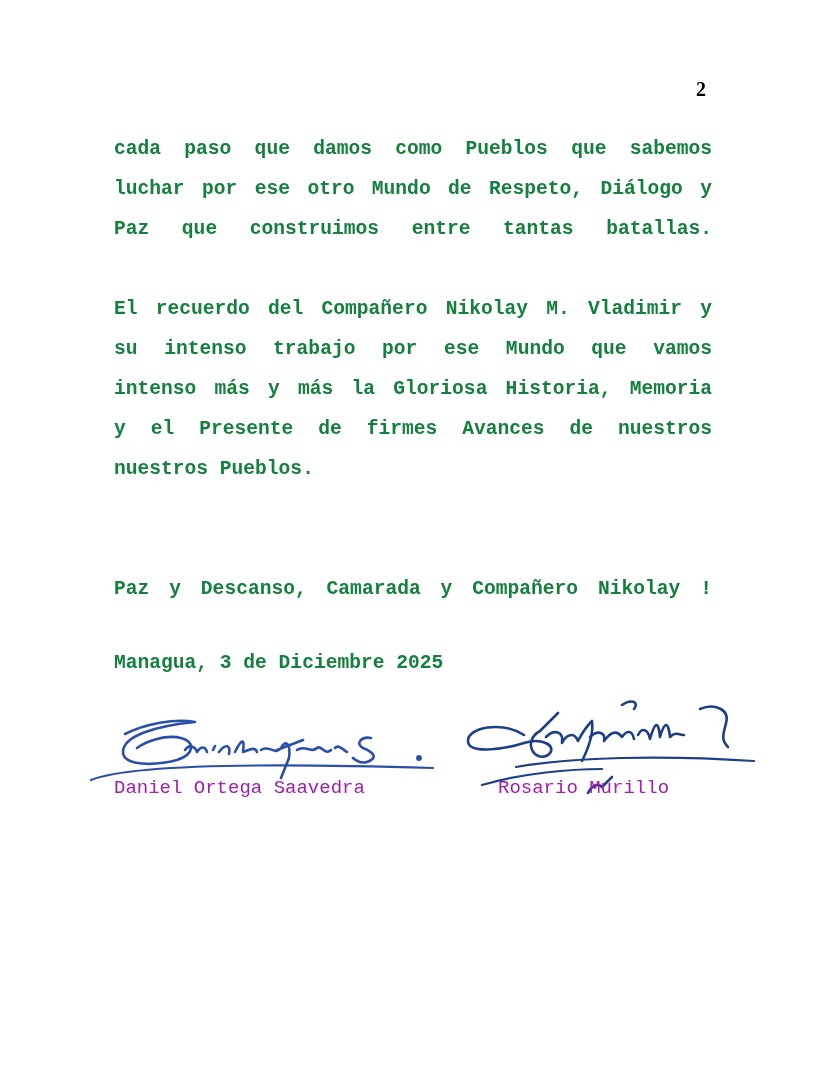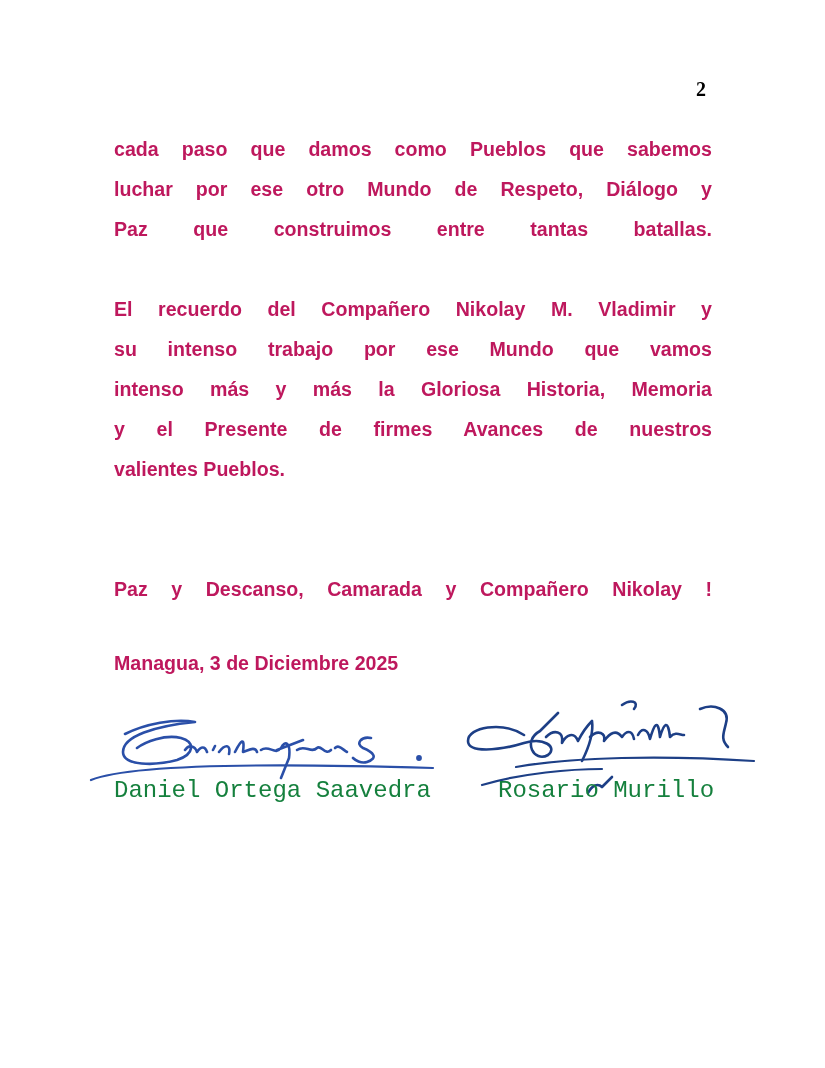--- a/index.html
+++ b/index.html
@@ -31,36 +31,36 @@
     }
     .para {
       position: absolute;
       left: 114px;
       width: 598px;
     }
     .line {
       height: 40px;
       line-height: 40px;
       white-space: nowrap;
-      font-family: Liberation Sans, sans-serif;
+      font-family: Liberation Mono, monospace;
       font-weight: bold;
       font-size: 19.6px;
-      color: #be185d;
+      color: #15803d;
       text-align: justify;
       text-align-last: justify;
     }
     .line.last {
       text-align-last: left;
     }
     .signame {
       position: absolute;
       top: 777px;
       font-family: "Liberation Mono", monospace;
-      font-size: 24px;
-      color: #15803d;
+      font-size: 19px;
+      color: #a21caf;
       white-space: nowrap;
     }
     .sig {
       position: absolute;
     }
   </style>
 </head>
 <body>
 
 <div class="page">
@@ -71,21 +71,21 @@
     <div class="line">cada paso que damos como Pueblos que sabemos</div>
     <div class="line">luchar por ese otro Mundo de Respeto, Diálogo y</div>
     <div class="line">Paz que construimos entre tantas batallas.</div>
   </div>
 
   <div class="para" style="top:289px;">
     <div class="line">El recuerdo del Compañero Nikolay M. Vladimir y</div>
     <div class="line">su intenso trabajo por ese Mundo que vamos</div>
     <div class="line">intenso más y más la Gloriosa Historia, Memoria</div>
     <div class="line">y el Presente de firmes Avances de nuestros</div>
-    <div class="line last">valientes Pueblos.</div>
+    <div class="line last">nuestros Pueblos.</div>
   </div>
 
   <div class="para" style="top:569px;">
     <div class="line">Paz y Descanso, Camarada y Compañero Nikolay !</div>
   </div>
 
   <div class="para" style="top:643px;">
     <div class="line last">Managua, 3 de Diciembre 2025</div>
   </div>
 

